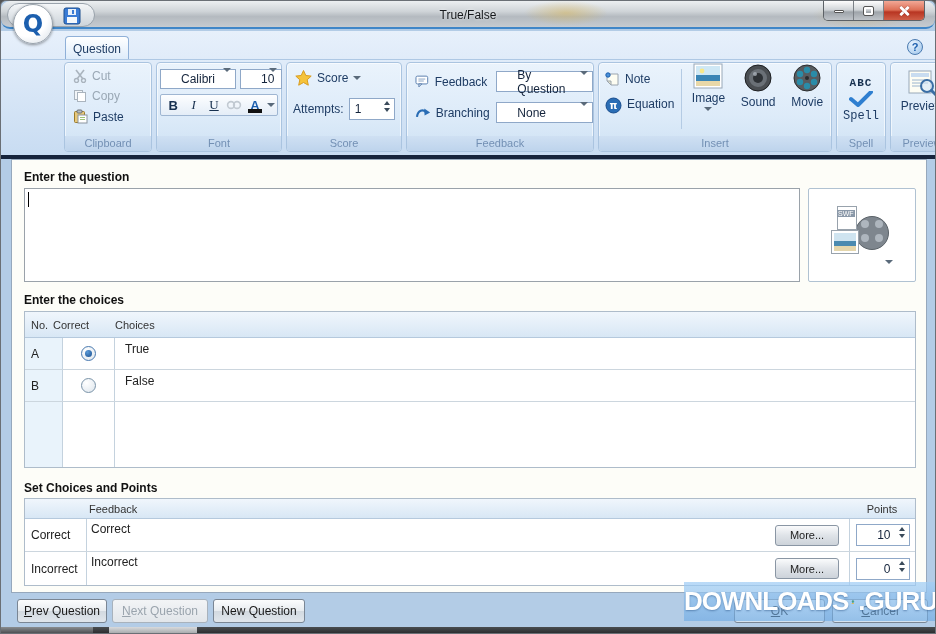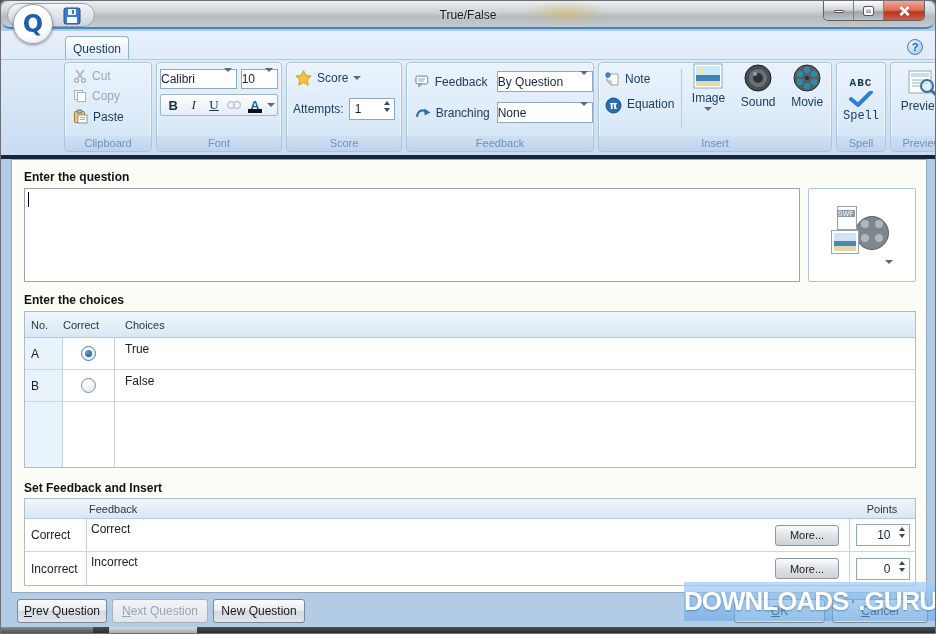--- a/index.html
+++ b/index.html
@@ -57,21 +57,21 @@
   .group-footer { position:absolute; left:0; bottom:0; width:100%; height:15px;
     background:linear-gradient(#cfe0f3,#bed4ec); border-radius:0 0 3px 3px; text-align:center;
     font-size:11px; color:#7390b4; line-height:15px; }
   .g-clip { width:88px;margin-left:33px; } .g-font { width:126px; } .g-score { width:116px; }
   .g-fb { width:188px; } .g-ins { width:234px; } .g-spell { width:50px; } .g-prev { width:64px; }
   .clip-items { padding:6px 0 0 8px; display:flex; flex-direction:column; gap:6px; }
   .clip-item { display:flex; gap:5px; align-items:center; font-size:12px; color:#1e3c64; }
   .clip-item.disabled { color:#9aa8b5; }
   .font-rows { padding:6px 3px 0 3px; }
   .combo { background:#fff; border:1px solid #8fa8c8; height:20px; display:flex; align-items:center;
-    font-size:12px; color:#14243c; padding:0 0; position:relative; }
+    font-size:12px; color:#14243c; padding:0 20px; position:relative; }
   .combo .carr { position:absolute; right:4px; }
   .tri-down { width:0; height:0; border-left:4px solid transparent; border-right:4px solid transparent; border-top:4px solid #5a6a7a; }
   .tri-up-s { width:0; height:0; border-left:3px solid transparent; border-right:3px solid transparent; border-bottom:4px solid #3a4a5a; }
   .tri-down-s { width:0; height:0; border-left:3px solid transparent; border-right:3px solid transparent; border-top:4px solid #3a4a5a; }
   .font-strip { margin-top:5px; display:flex; align-items:center; height:22px; border:1px solid #9fb6d2;
     background:linear-gradient(#fdfeff,#e4edf7); border-radius:2px; padding:0 2px; }
   .fbtn { width:21px; height:18px; display:flex; align-items:center; justify-content:center;
     font-size:13px; color:#17304f; }
   .fbtn.bold { font-weight:bold; } .fbtn.italic { font-style:italic; font-family:"Liberation Serif",serif; }
   .fbtn.und { text-decoration:underline; font-family:"Liberation Serif",serif; }
@@ -114,21 +114,21 @@
   .swf-tag { position:absolute; left:-1px; top:3px; background:#8a98a8; color:#fff; font-size:7px; padding:0 1px; }
   .mini-photo { position:absolute; left:0; top:24px; width:28px; height:24px; background:#fff; border:1px solid #98a2ac; padding:2px; }
   .mini-photo .ph { width:100%; height:100%; background:linear-gradient(#cfe4f0 0 45%, #4a8ab0 45% 70%, #e4d6ac 70% 100%); }
   .reel { position:absolute; border-radius:50%; background:#7e868e; }
   .media-arrow { position:absolute; right:0; bottom:0; }
 
   
   .choices-table { position:absolute; left:12px; top:151px; width:892px; height:157px; border:1px solid #aebcca; background:#fff; }
   .tbl-head { height:26px; background:linear-gradient(#f0f6fc,#d8e7f5); border-bottom:1px solid #b5c9dd;
     display:flex; font-size:11px; color:#333; align-items:center; }
-  .ch-no { width:38px; padding-left:6px; } .ch-correct { width:52px; } .ch-choices { flex:1; padding-left:10px; }
+  .ch-no { width:28px; padding-left:6px; } .ch-correct { width:52px; } .ch-choices { flex:1; padding-left:10px; }
   .c-row { display:flex; height:32px; border-bottom:1px solid #ccd6de; }
   .c-filler { display:flex; height:65px; }
   .cell-no { width:38px; background:#e9f3fb; border-right:1px solid #c4d2de; font-size:12px; color:#222;
     display:flex; align-items:center; padding-left:6px; }
   .cell-radio { width:52px; border-right:1px solid #c4d2de; display:flex; align-items:center; justify-content:center; }
   .cell-choice { flex:1; font-size:12px; color:#222; padding:4px 0 0 10px; }
   .radio { width:15px; height:15px; border-radius:50%; border:1px solid #7a93a8;
     background:radial-gradient(circle at 35% 30%, #ffffff, #dde5ec); position:relative; }
   .radio.selected { border-color:#4a7ab0; }
   .radio.selected::after { content:""; position:absolute; left:3px; top:3px; width:7px; height:7px;
@@ -457,21 +457,21 @@
           </div>
         <div class="cell-choice">False</div>
       </div>
       <div class="c-filler">
         <div class="cell-no"></div>
         <div class="cell-radio"></div>
         <div class="cell-choice"></div>
       </div>
     </div>
 
-    <div class="sec-label p-label">Set Feedback and Insert</div>
+    <div class="sec-label p-label">Set Choices and Points</div>
     <div class="points-table">
       <div class="p-head">
         <div class="h-name"></div>
         <div class="h-fb">Feedback</div>
         <div class="h-pts">Points</div>
       </div>
       <div class="p-row">
         <div class="cell-name">Correct</div>
         <div class="cell-fb">Correct</div>
         <div class="more-btn">More...</div>

